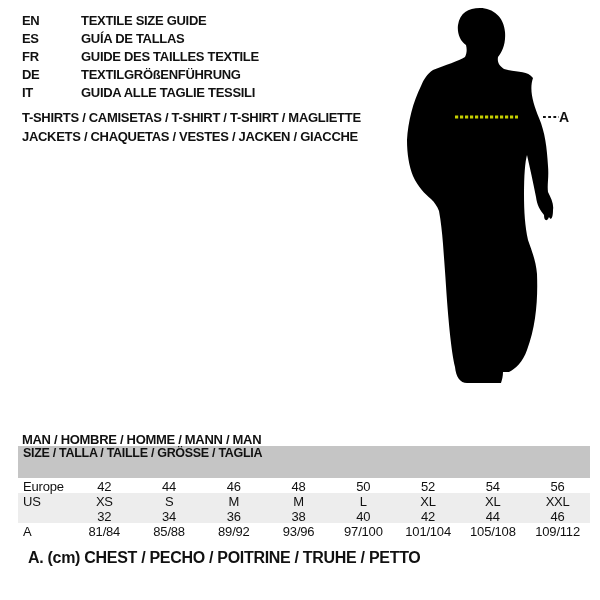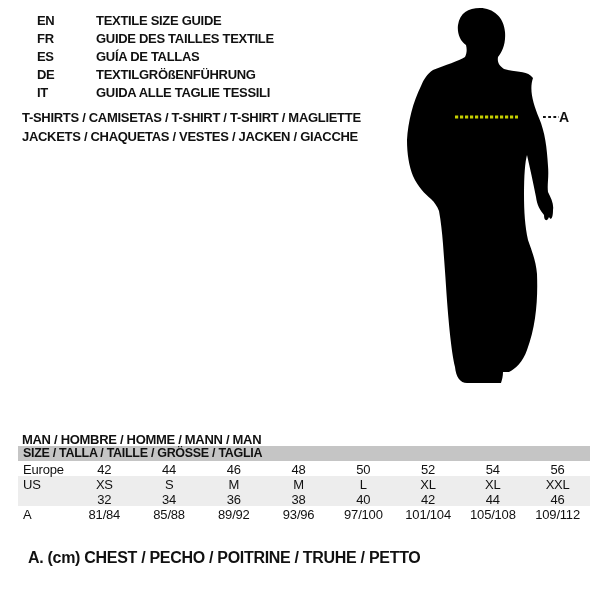--- a/index.html
+++ b/index.html
@@ -5,63 +5,63 @@
   html,body{margin:0;padding:0;}
   body{
     width:600px;height:600px;position:relative;background:#ffffff;
     font-family:"Liberation Sans", sans-serif;color:#111111;overflow:hidden;
   }
   .abs{position:absolute;}
 
   
   .lang-list{left:22px;top:12px;}
   .lang-row{display:flex;height:18px;line-height:18px;}
-  .lang-code{width:38px;font-weight:700;font-size:13px;letter-spacing:-0.3px;margin-left:15px;}
+  .lang-code{width:38px;font-weight:700;font-size:13px;letter-spacing:-0.3px;}
   .lang-label{font-weight:700;font-size:13px;letter-spacing:-0.3px;white-space:nowrap;margin-left:21px;}
 
   
   .categories{left:22px;top:109px;}
   .category-line{font-weight:700;font-size:13px;letter-spacing:-0.3px;line-height:18.5px;white-space:nowrap;}
 
   
   .figure{left:405px;top:8px;width:155px;height:378px;}
   .a-label{left:559px;top:108px;width:20px;height:18px;line-height:18px;
     font-weight:700;font-size:14px;letter-spacing:-0.2px;}
 
   
   .section-title{left:22px;top:420px;font-weight:700;font-size:13px;letter-spacing:-0.3px;white-space:nowrap;margin-top:12px;}
 
   
   .size-table{left:18px;top:446px;width:572px;}
-  .t-header{height:15px;line-height:15px;background:#c5c5c5;
+  .t-header{height:32px;line-height:15px;background:#c5c5c5;
     font-weight:700;font-size:12.5px;letter-spacing:-0.3px;padding-left:5px;box-sizing:border-box;}
   .t-row{display:grid;grid-template-columns:54px repeat(8,1fr);height:15px;line-height:17px;
     font-size:13px;letter-spacing:-0.2px;}
   .t-row.shaded{background:#ededed;}
   .t-label{padding-left:5px;text-align:left;}
   .t-cell{text-align:center;}
 
   
   .footnote{left:28px;top:549px;font-weight:700;font-size:16px;letter-spacing:-0.3px;white-space:nowrap;}
 </style>
 </head>
 <body>
 
 <div class="abs lang-list">
   <div class="lang-row">
     <span class="lang-code">EN</span>
     <span class="lang-label">TEXTILE SIZE GUIDE</span>
   </div>
   <div class="lang-row">
+    <span class="lang-code">ES</span>
+    <span class="lang-label">GUÍA DE TALLAS</span>
+  </div>
+  <div class="lang-row">
     <span class="lang-code">FR</span>
     <span class="lang-label">GUIDE DES TAILLES TEXTILE</span>
-  </div>
-  <div class="lang-row">
-    <span class="lang-code">ES</span>
-    <span class="lang-label">GUÍA DE TALLAS</span>
   </div>
   <div class="lang-row">
     <span class="lang-code">DE</span>
     <span class="lang-label">TEXTILGRÖßENFÜHRUNG</span>
   </div>
   <div class="lang-row">
     <span class="lang-code">IT</span>
     <span class="lang-label">GUIDA ALLE TAGLIE TESSILI</span>
   </div>
 </div>

